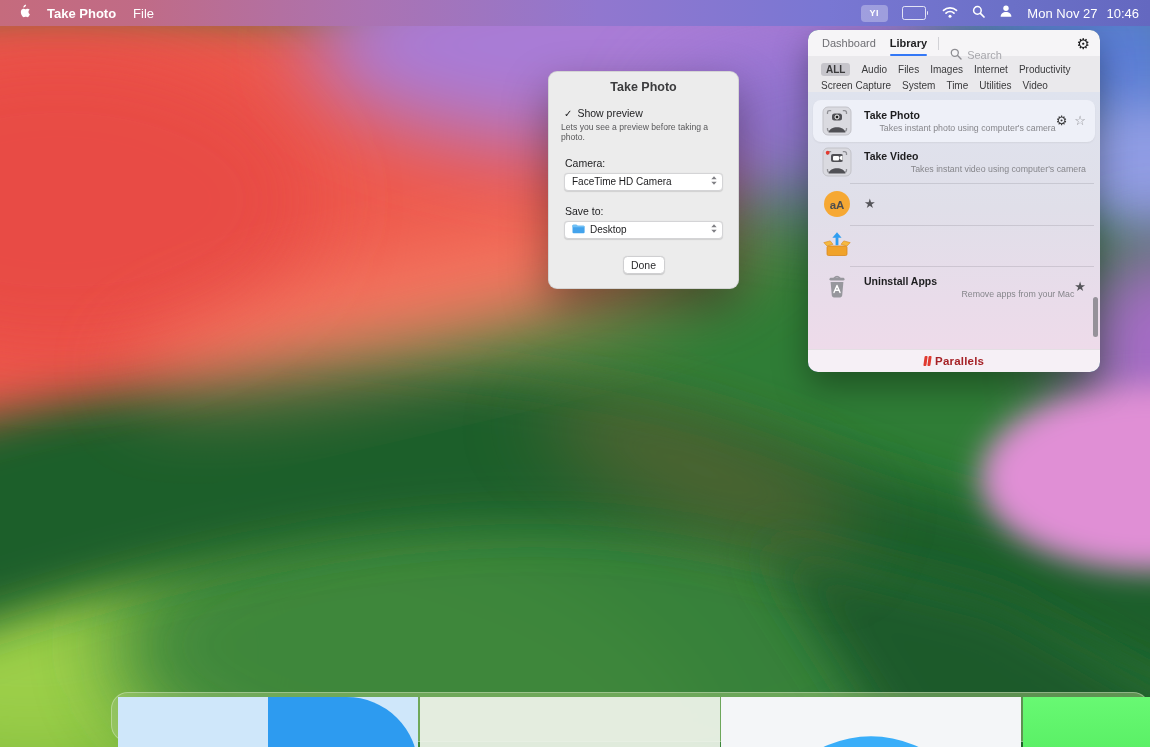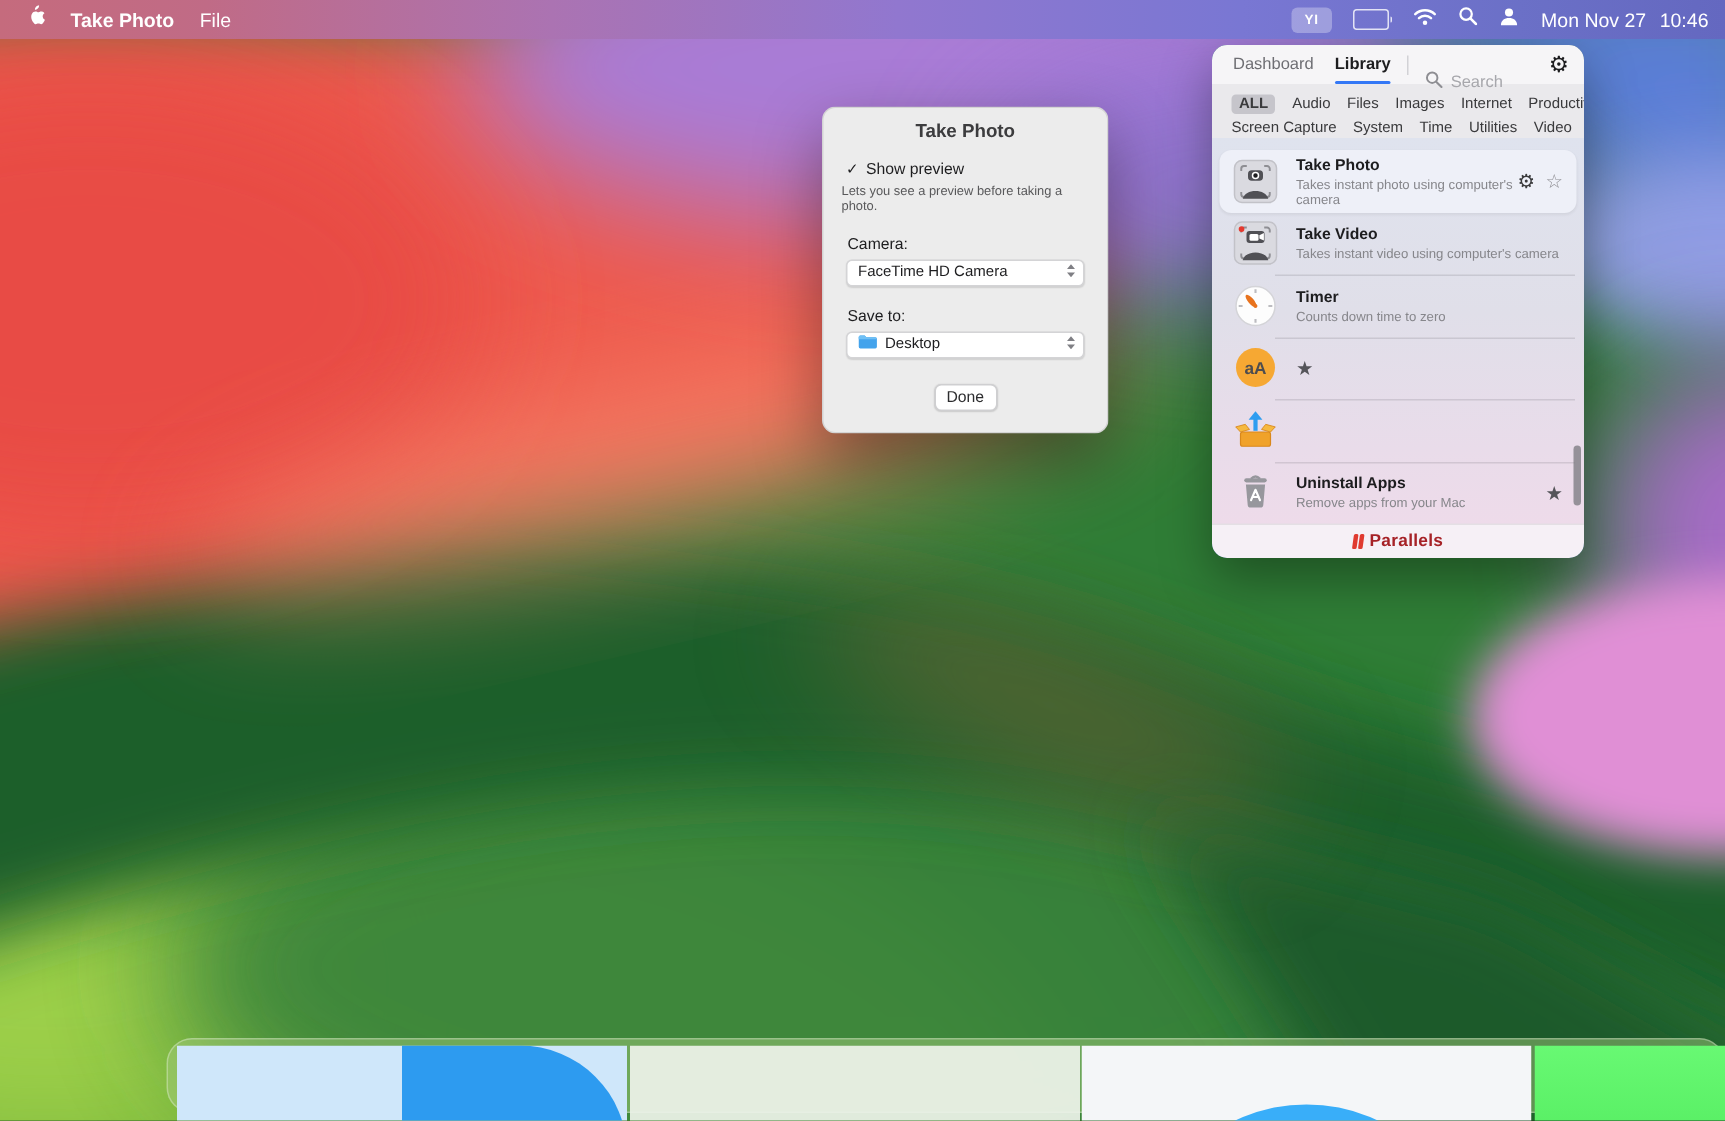--- a/index.html
+++ b/index.html
@@ -32,21 +32,21 @@
   .dlg-desc{margin:3px 12px 0 12px;font-size:8.6px;color:#58585a;line-height:1.2;}
   .dlg-label{margin:14px 0 0 16px;font-size:10.5px;color:#1d1d1f;}
   .dlg-select{margin:4px 15px 0 15px;height:16px;background:#fff;border-radius:4px;border:1px solid #d4d4d6;
     box-shadow:0 .5px 1px rgba(0,0,0,.12);display:flex;align-items:center;padding:0 4px 0 7px;font-size:10px;color:#1d1d1f;gap:5px;}
   .dlg-select .grow{flex:1;}
   .dlg-done{position:absolute;left:50%;transform:translateX(-50%);bottom:14px;width:40px;height:16px;background:#fff;
     border-radius:4.5px;border:1px solid #cfcfd1;box-shadow:0 .5px 1px rgba(0,0,0,.15);font-size:10.5px;color:#2c2c2e;
     display:flex;align-items:center;justify-content:center;}
 
   
-  .panel{position:absolute;left:808px;top:30px;width:248px;height:342px;z-index:4;border-radius:10px;
+  .panel{position:absolute;left:808px;top:30px;width:292px;height:342px;z-index:4;border-radius:10px;
     box-shadow:0 14px 34px rgba(0,0,0,.35);background:#0c4a6e;overflow:hidden;}
   .p-header{height:26px;background:#f6f5f7;display:flex;align-items:center;padding:0 10px 0 14px;gap:0;}
   .p-tab{font-size:11px;color:#6e6e73;position:relative;padding:6px 0 7px;}
   .p-tab.active{color:#1d1d1f;font-weight:bold;}
   .p-tab.active::after{content:'';position:absolute;left:0;right:0;bottom:0;height:2px;background:#3478f6;border-radius:1px;}
   .p-sep{width:1px;height:13px;background:#d2d2d6;margin:0 11px;}
   .p-search{display:flex;align-items:center;gap:5px;flex:1;margin-top:24px;}
   .p-search .ph{font-size:11px;color:#a7a7ac;}
   .p-gear{font-size:15px;color:#1d1d1f;line-height:1;}
   .p-filters{background:#eae9ec;border-bottom:1px solid #d8d7db;padding:5px 8px 6px 13px;display:flex;flex-direction:column;}
@@ -63,21 +63,21 @@
   .griddots::before{content:'';position:absolute;left:0;top:0;width:2.2px;height:2.2px;border-radius:50%;background:#48484c;
     box-shadow:4.4px 0 0 #48484c,8.8px 0 0 #48484c,13.2px 0 0 #48484c,0 5.2px 0 #48484c,4.4px 5.2px 0 #48484c,8.8px 5.2px 0 #48484c,13.2px 5.2px 0 #48484c;}
   .p-list{position:absolute;top:62px;bottom:22px;left:0;right:0;
     background:linear-gradient(180deg,#dfe3ee 0%,#e0dfe9 45%,#e9dcea 80%,#eedbea 100%);padding-top:8px;box-sizing:border-box;}
   .tool-row{height:41.5px;display:flex;align-items:center;padding:0 14px;position:relative;}
   .tool-row.selected{background:#eef0f8;border-radius:8px;margin:0 5px;padding:0 9px;box-shadow:0 1px 2px rgba(0,0,0,.06);}
   .tool-row.sep::before{content:'';position:absolute;top:0;left:42px;right:6px;height:1px;background:rgba(60,60,67,.14);}
   .tool-icon{width:30px;height:30px;margin-right:12px;flex:none;}
   .tool-txt{flex:1;min-width:0;}
   .tool-name{font-size:10.5px;font-weight:600;color:#1d1d1f;}
-  .tool-desc{font-size:8.8px;color:#86868b;margin-top:2px;}
+  .tool-desc{font-size:8.8px;color:#86868b;margin-top:2px;text-align:right;}
   .row-actions{display:flex;align-items:center;gap:7px;}
   .row-gear{font-size:13px;color:#3a3a3c;line-height:1;}
   .star-o{font-size:13px;color:#8e8e93;line-height:1;}
   .star-f{font-size:13px;color:#55555a;line-height:1;}
   .p-scrollbar{position:absolute;right:2.5px;top:267px;width:5px;height:40px;border-radius:3px;background:rgba(120,120,125,.75);}
   .p-footer{position:absolute;left:0;right:0;bottom:0;height:22px;background:#f6f0f6;border-top:1px solid rgba(0,0,0,.07);
     display:flex;align-items:center;justify-content:center;gap:4px;}
   .plx-bars{display:flex;gap:2px;}
   .plx-bars i{display:block;width:2.6px;height:10px;background:#e03a30;border-radius:1px;transform:skewX(-8deg);}
   .plx-text{font-size:11.5px;font-weight:bold;color:#a62227;letter-spacing:.2px;}
@@ -285,34 +285,20 @@
             <path d="M17.6,9.8 l3,-1.4 v5 l-3,-1.4 z" fill="#fff"></path>
             <path d="M6.5,26.5 C8,19.5 22,19.5 23.5,26.5 Z" fill="#505055"></path>
           </svg>
       </span>
       <span class="tool-txt">
         <div class="tool-name">Take Video</div>
         <div class="tool-desc">Takes instant video using computer's camera</div>
       </span>
     </div>
 
-    <div class="tool-row sep">
-      <span class="tool-icon">
-        <svg viewBox="0 0 30 30">
-            <circle cx="15" cy="15" r="13" fill="#fdfdfd" stroke="#d4d4d8"></circle>
-            <path d="M15,3.8 v2.6 M26.2,15 h-2.6 M15,26.2 v-2.6 M3.8,15 h2.6" stroke="#bcbcc0" stroke-width="1.4"></path>
-            <ellipse cx="12" cy="11.6" rx="1.9" ry="5.2" transform="rotate(-40 12 11.6)" fill="#e8731e"></ellipse>
-            <circle cx="15" cy="15" r="1.3" fill="#e8731e"></circle>
-          </svg>
-      </span>
-      <span class="tool-txt">
-        <div class="tool-name">Timer</div>
-        <div class="tool-desc">Counts down time to zero</div>
-      </span>
-    </div>
 
     <div class="tool-row sep">
       <span class="tool-icon">
         <svg viewBox="0 0 30 30">
             <circle cx="15" cy="15" r="13" fill="#f6a833"></circle>
             <text x="15" y="19.5" font-size="11.5" font-weight="bold" fill="#4d4d4f" text-anchor="middle" font-family="Liberation Sans, sans-serif">aA</text>
           </svg>
       </span>
       <span class="row-actions">
           <span class="star-f">★</span>

